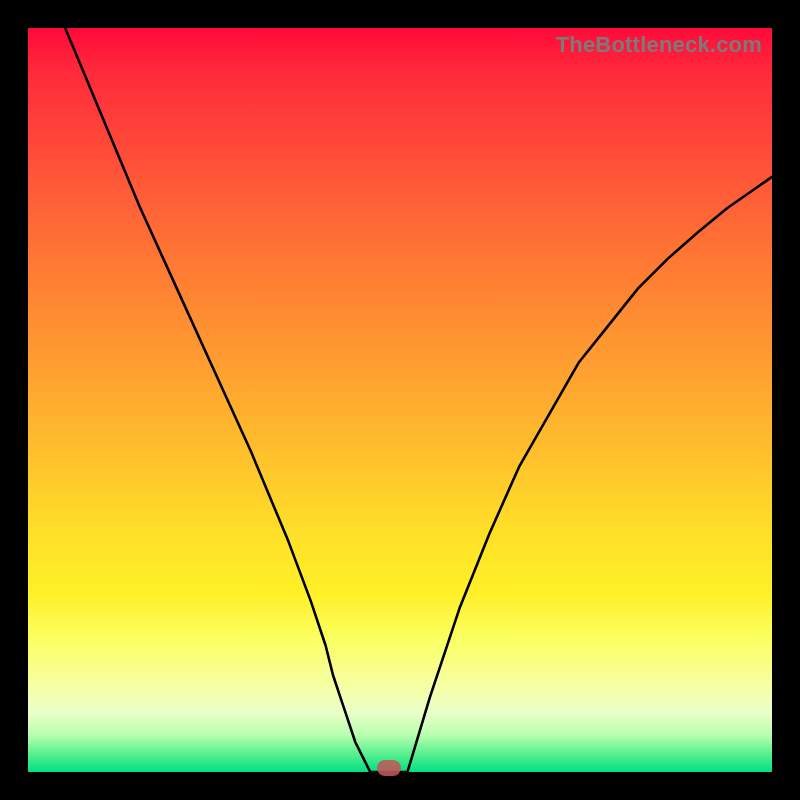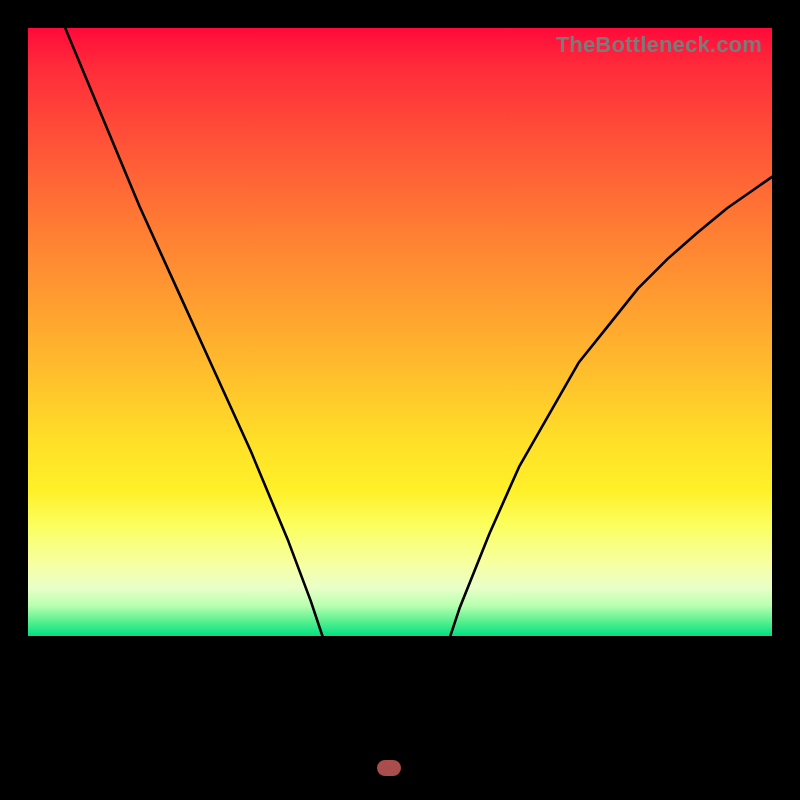--- a/index.html
+++ b/index.html
@@ -8,21 +8,21 @@
     width: 800px;
     height: 800px;
     background: #000;
     position: relative;
   }
   .plot-area {
     position: absolute;
     left: 28px;
     top: 28px;
     width: 744px;
-    height: 608px;
+    height: 744px;
     background: linear-gradient(to bottom,
       #ff0a3a 0%,
       #ff2a3a 6%,
       #ff5038 18%,
       #ff7a34 32%,
       #ffa030 46%,
       #ffc22c 58%,
       #ffe028 68%,
       #fff028 76%,
       #fbff60 82%,

